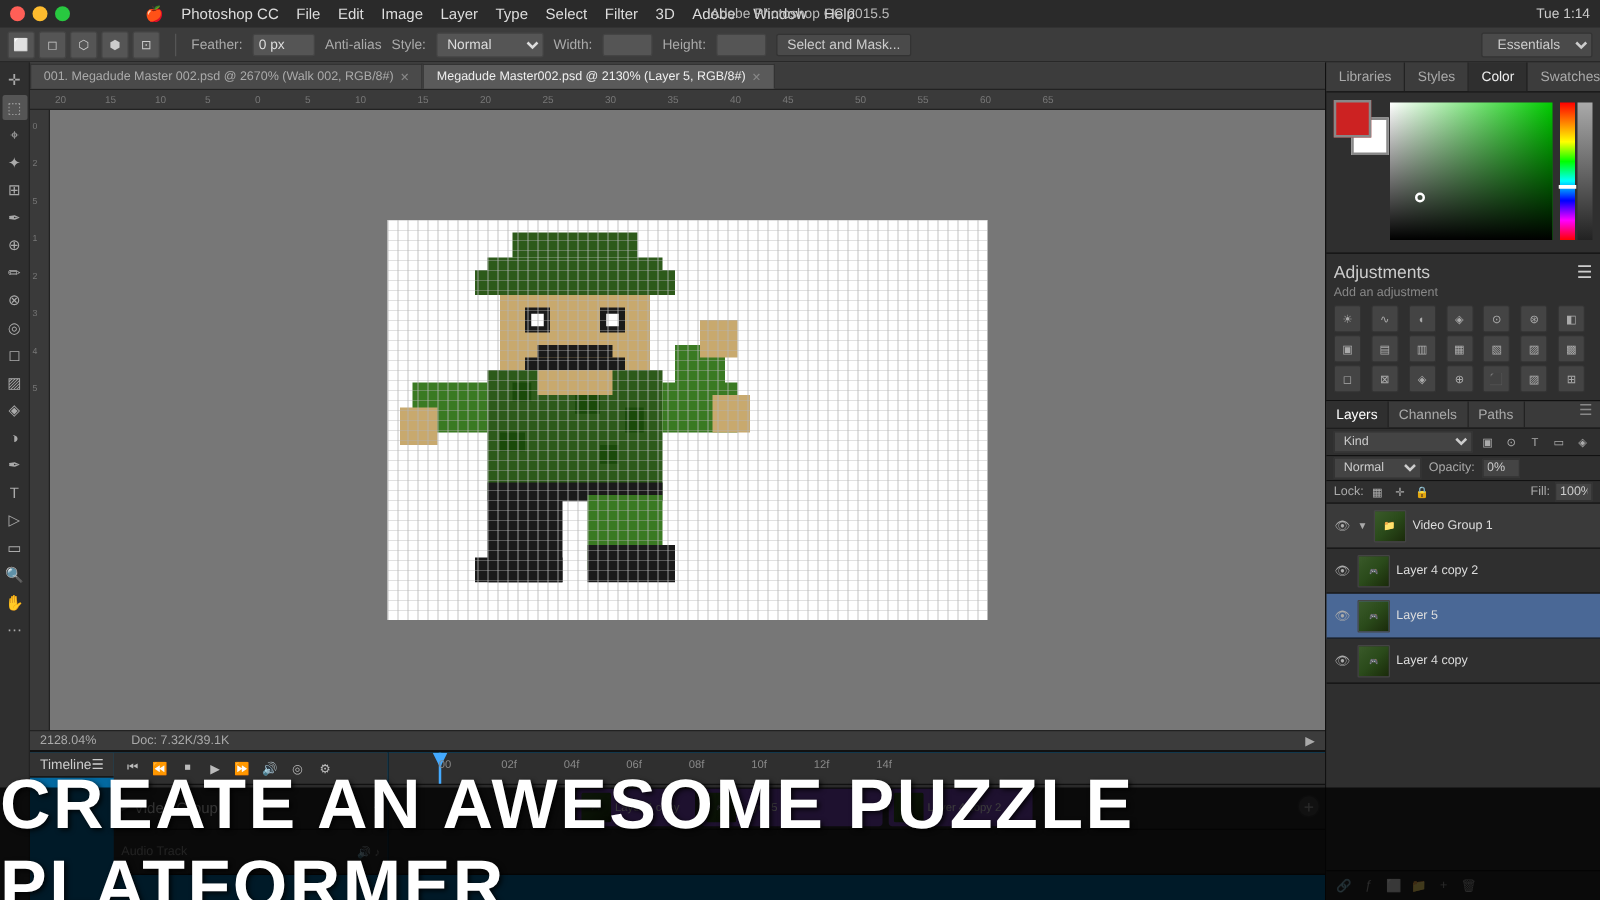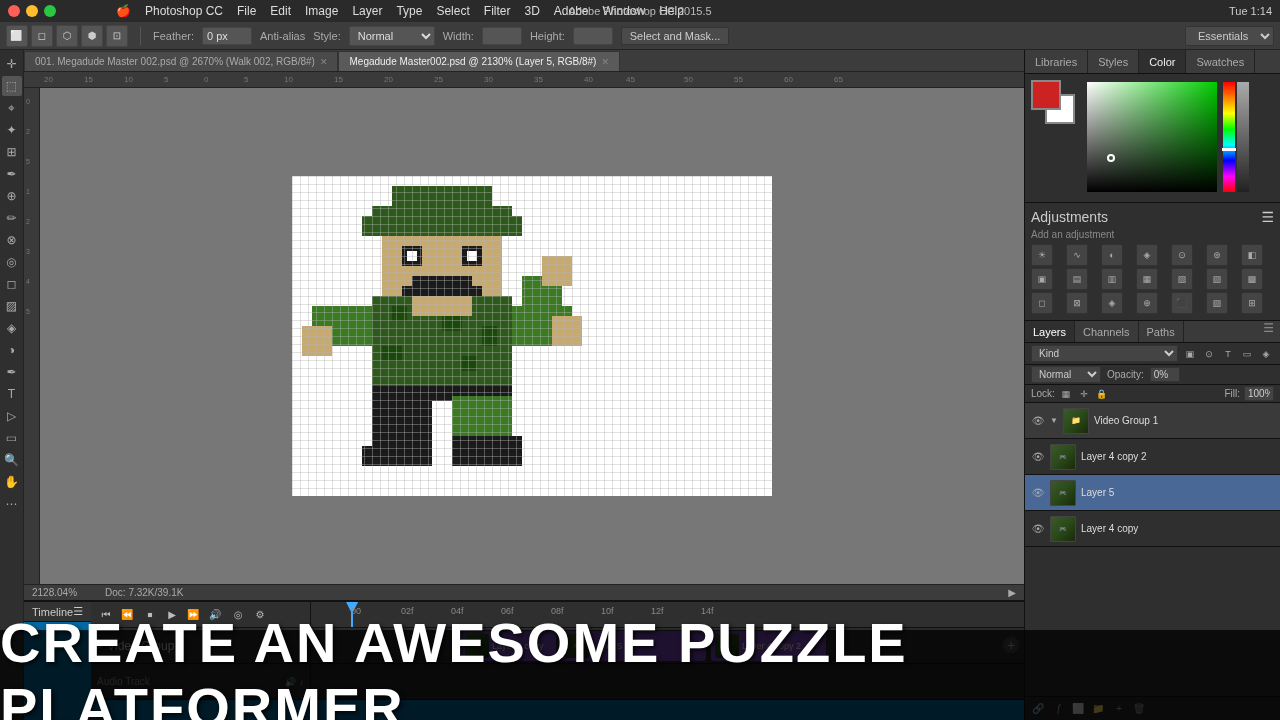--- a/index.html
+++ b/index.html
@@ -394,21 +394,21 @@
       width: 24px;
       height: 24px;
       background: #333;
       border-radius: 2px;
       flex-shrink: 0;
       overflow: hidden;
     }
 
     
     .right-panel {
-      width: 256px;
+      width: 220px;
       background: #2f2f2f;
       border-left: 1px solid #111;
       display: flex;
       flex-direction: column;
     }
     .panel-tabs {
       display: flex;
       background: #3c3c3c;
       border-bottom: 1px solid #111;
       height: 24px;

